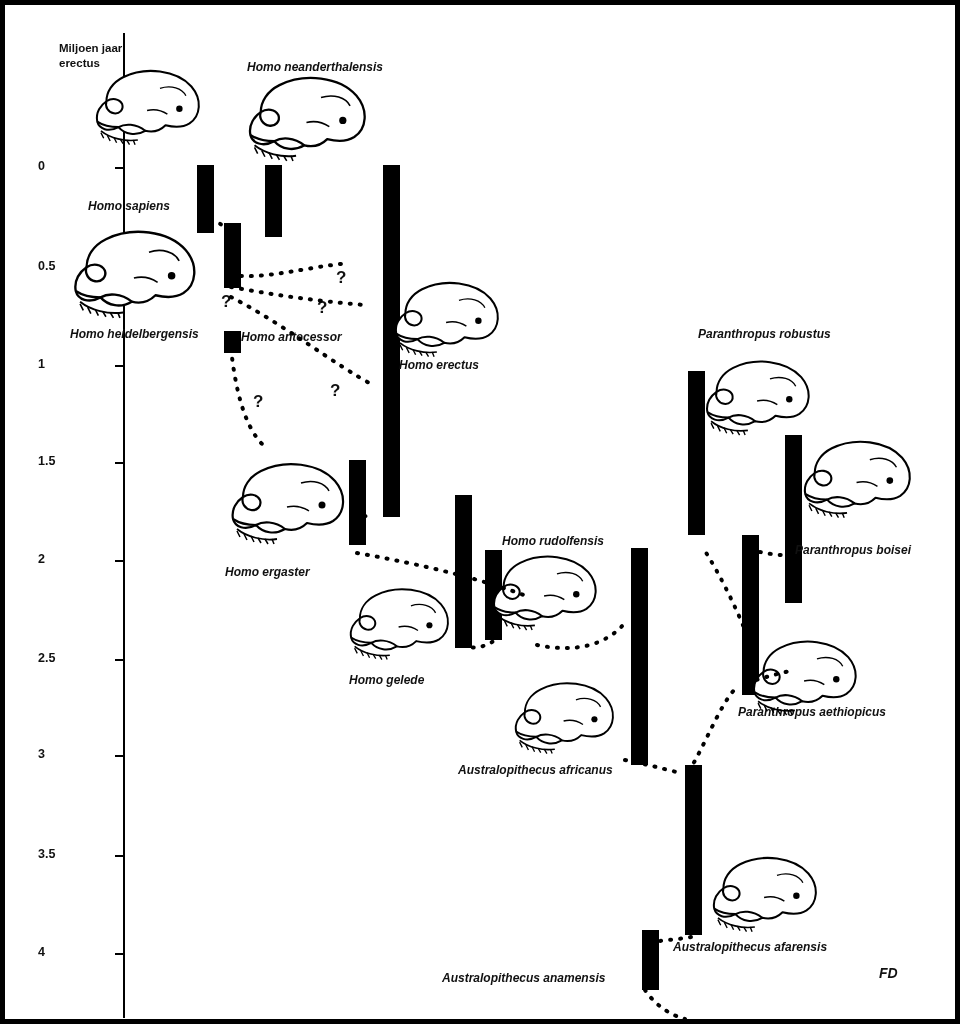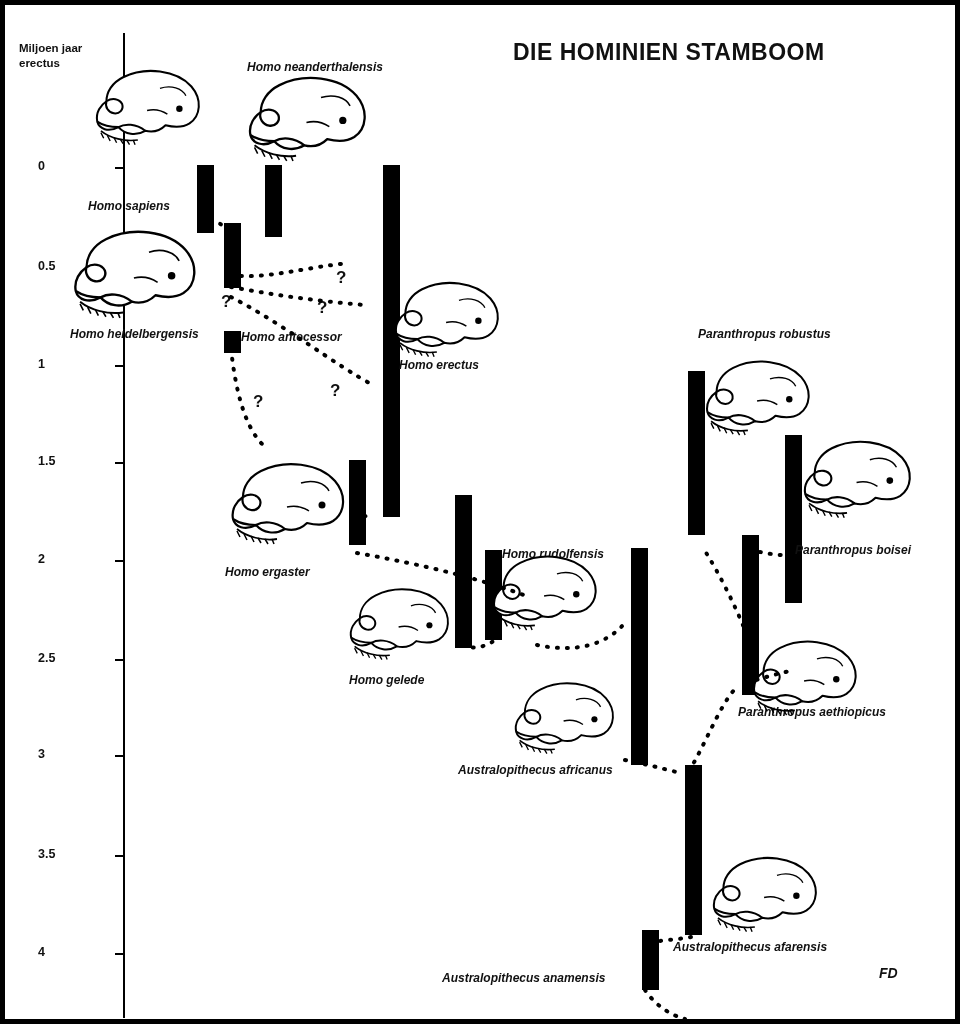--- a/index.html
+++ b/index.html
@@ -24,20 +24,21 @@
     letter-spacing: 0.5px;
     color: #111;
     white-space: nowrap;
   }
   .axis-title {
     position: absolute;
     font-size: 11.5px;
     font-weight: bold;
     line-height: 15px;
     color: #111;
+    margin-left: 40px;
   }
   .axis-line {
     position: absolute;
     background: #000;
   }
   .tick-label {
     position: absolute;
     font-size: 12.5px;
     font-weight: bold;
     color: #111;
@@ -79,21 +80,20 @@
     width: 960px;
     height: 1024px;
     pointer-events: none;
   }
 </style>
 </head>
 <body>
 
 <div id="page">
 
-  <div class="title" style="left:508px; top:34px;">DIE HOMINIEN STAMBOOM</div>
 
   <div class="axis-title" style="left:14px; top:36px;">
     <div>Miljoen jaar</div>
     <div>erectus</div>
   </div>
 
   <div class="axis-line" style="left:118px; top:28px; width:2px; height:985px;"></div>
 
   <div id="ticks">
       <div class="tick-label" style="left: 33px; top: 154px;">0</div>
@@ -132,21 +132,21 @@
       <div class="range-bar" style="left: 780px; top: 430px; width: 17px; height: 168px;"></div>
     </div>
   <div id="labels">
       <div class="taxon-label" style="left: 83px; top: 157px; margin-top: 37px;">Homo sapiens</div>
       <div class="taxon-label" style="left: 242px; top: 55px; text-align: right;">Homo neanderthalensis</div>
       <div class="taxon-label" style="left: 65px; top: 322px;">Homo heidelbergensis</div>
       <div class="taxon-label" style="left: 236px; top: 325px;">Homo antecessor</div>
       <div class="taxon-label" style="left: 394px; top: 353px;">Homo erectus</div>
       <div class="taxon-label" style="left: 220px; top: 560px;">Homo ergaster</div>
       <div class="taxon-label" style="left: 344px; top: 668px;">Homo gelede</div>
-      <div class="taxon-label" style="left: 497px; top: 542px;">Homo rudolfensis</div>
+      <div class="taxon-label" style="left: 497px; top: 529px;">Homo rudolfensis</div>
       <div class="taxon-label" style="left: 453px; top: 758px;">Australopithecus africanus</div>
       <div class="taxon-label" style="left: 668px; top: 935px;">Australopithecus afarensis</div>
       <div class="taxon-label" style="left: 437px; top: 953px; margin-top: 13px;">Australopithecus anamensis</div>
       <div class="taxon-label" style="left: 733px; top: 700px;">Paranthropus aethiopicus</div>
       <div class="taxon-label" style="left: 693px; top: 322px;">Paranthropus robustus</div>
       <div class="taxon-label" style="left: 790px; top: 538px;">Paranthropus boisei</div>
     </div>
   <div id="qmarks">
       <div class="qmark" style="left: 331px; top: 263px;">?</div>
       <div class="qmark" style="left: 216px; top: 287px;">?</div>

